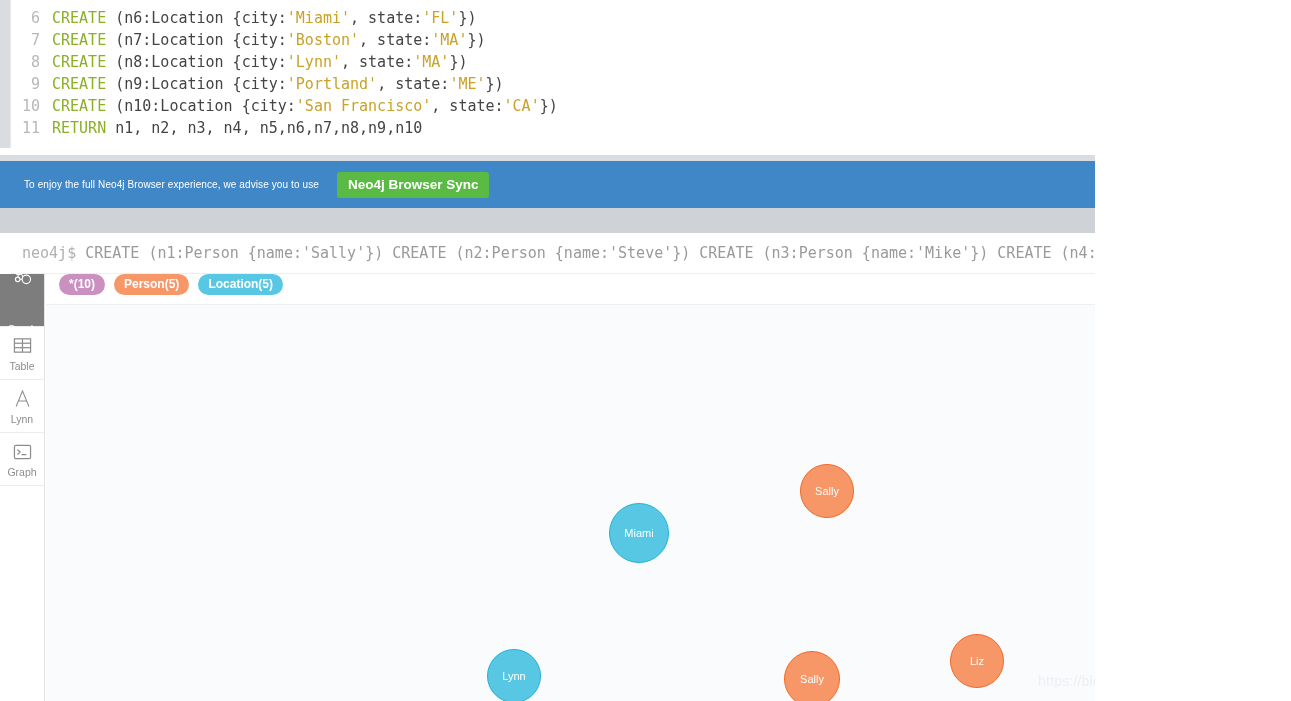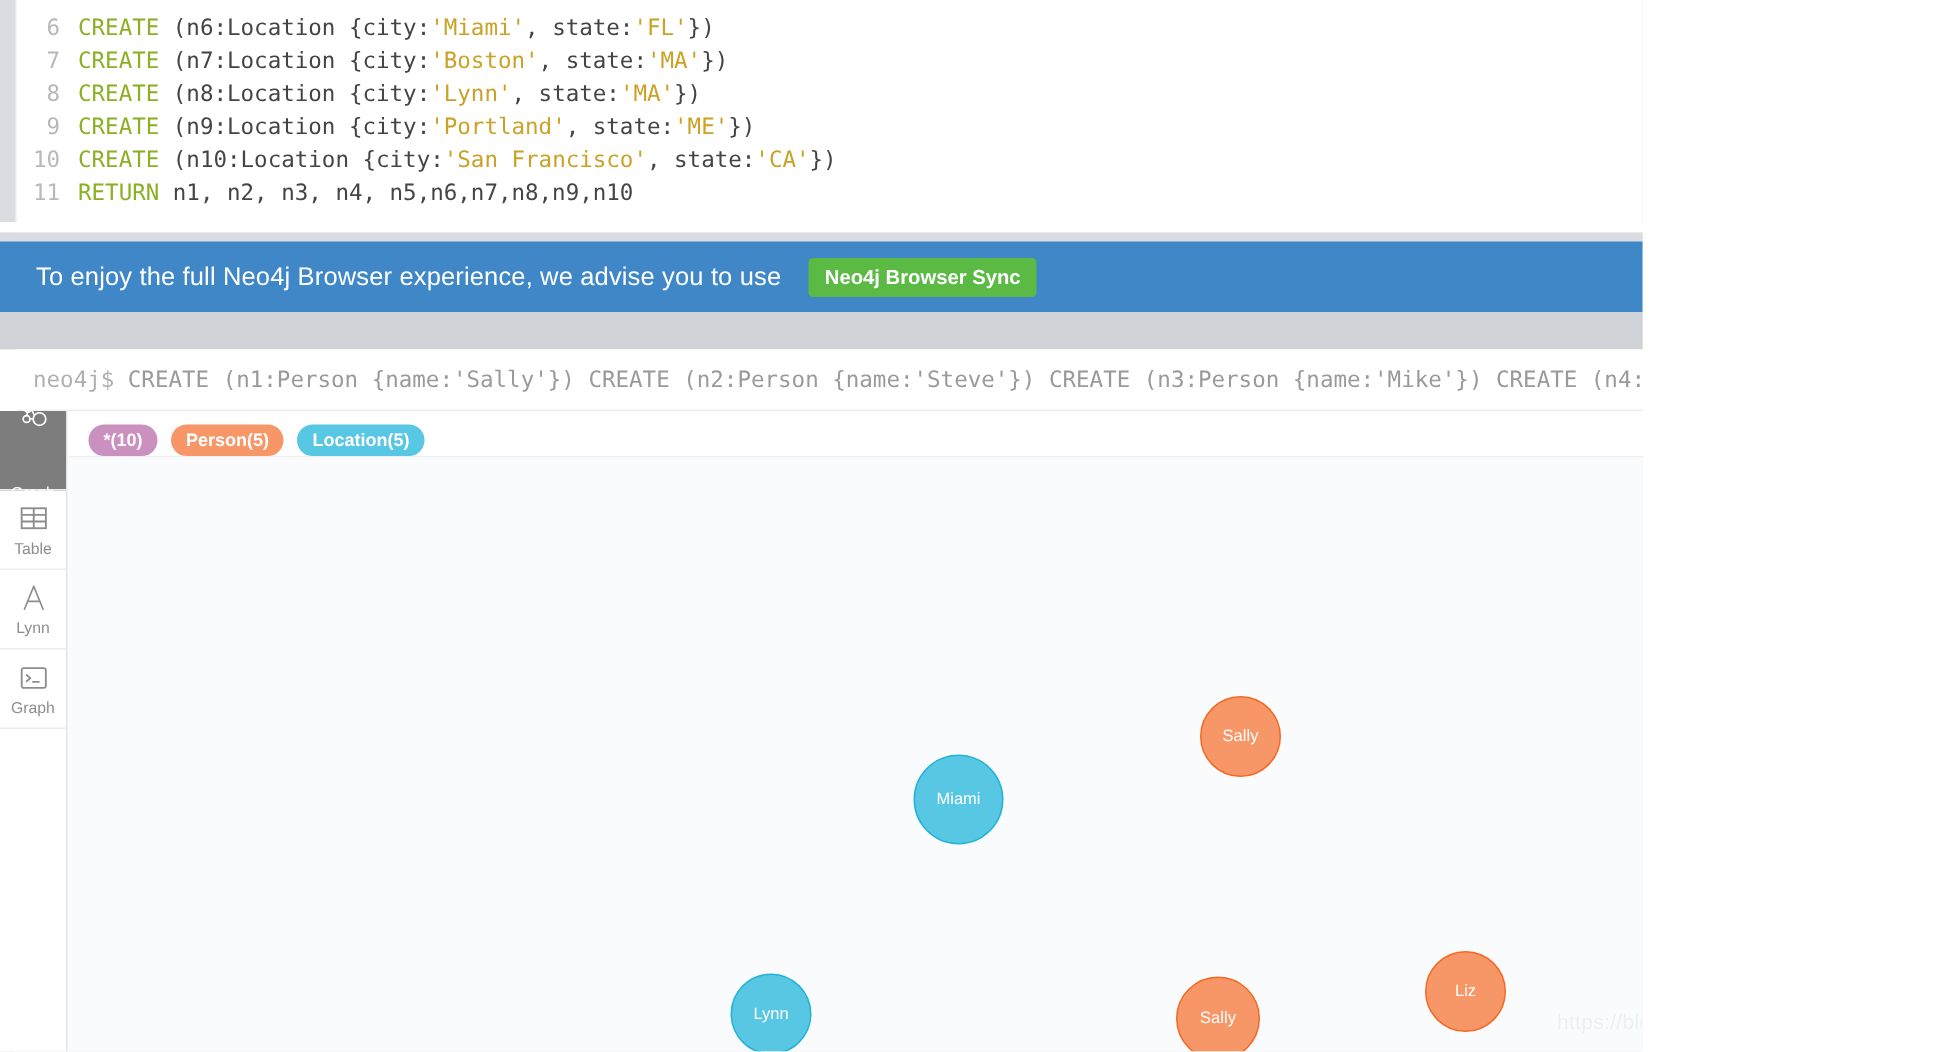--- a/index.html
+++ b/index.html
@@ -96,21 +96,21 @@
     top: 161px;
     width: 1291px;
     height: 47px;
     background: #3f87c7;
     display: flex;
     align-items: center;
   }
   .sync-text {
     margin-left: 24px;
     color: #ffffff;
-    font-size: 17px;
+    font-size: 10px;
     letter-spacing: 0.1px;
   }
   .sync-btn {
     margin-left: 18px;
     background: #5aba43;
     color: #ffffff;
     font-size: 13.5px;
     font-weight: bold;
     border: none;
     border-radius: 3px;
@@ -234,21 +234,21 @@
 
   
   .legend {
     position: absolute;
     left: 46px;
     top: 41px;
     width: 1245px;
     height: 31px;
     background: #ffffff;
     display: flex;
-    align-items: flex-end;
+    align-items: flex-start;
     padding-left: 13px;
     box-sizing: border-box;
     border-bottom: 1px solid #f0f0f0;
   }
   .pill {
     border-radius: 11px;
     color: #ffffff;
     font-size: 12px;
     font-weight: bold;
     padding: 3px 10px 4px 10px;

